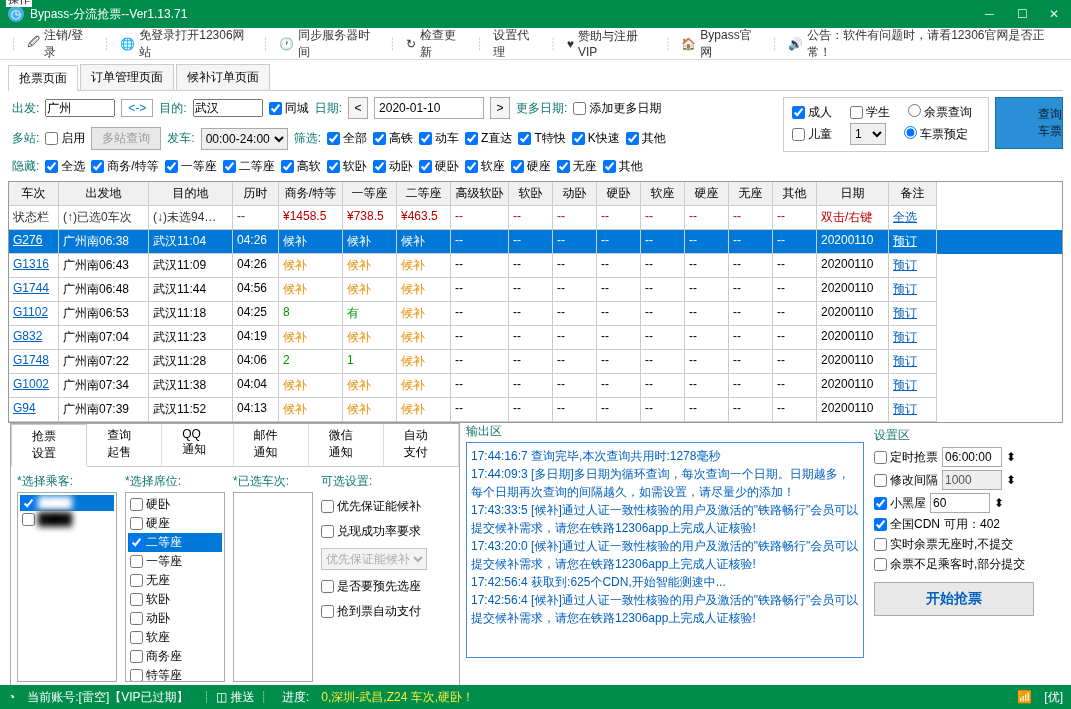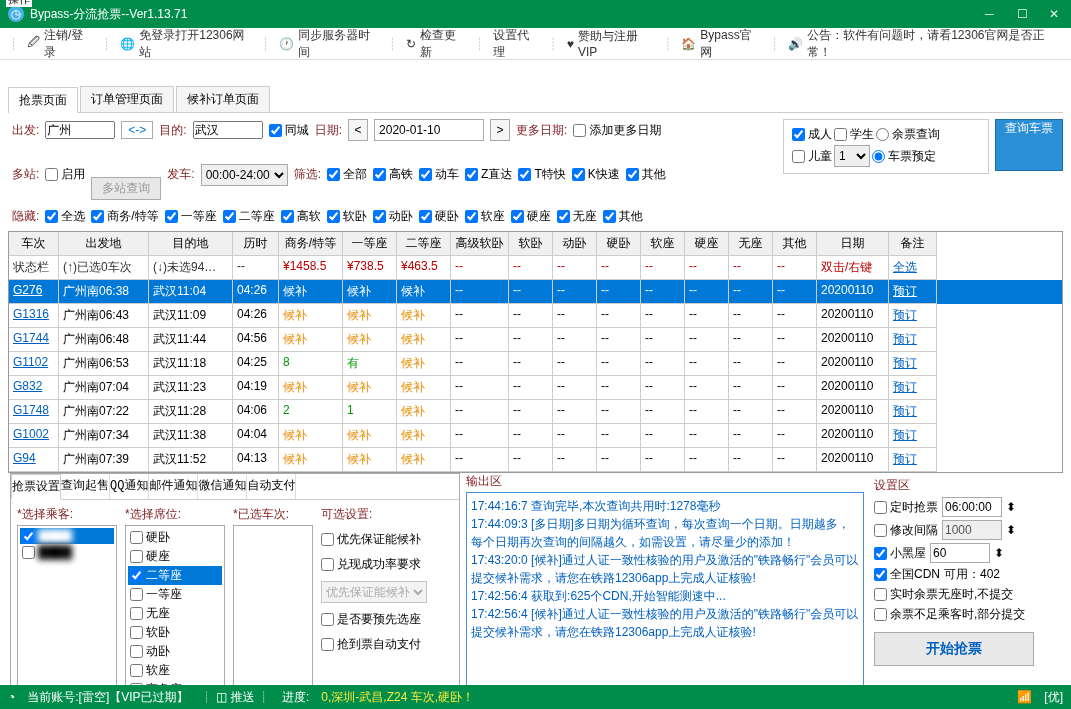--- a/index.html
+++ b/index.html
@@ -6,52 +6,52 @@
 body { background: #f0f0f0; width: 1071px; height: 709px; overflow: hidden; }
 .titlebar { background: #008d4c; height: 28px; display: flex; align-items: center; padding: 0 8px; color: #fff; }
 .titlebar .icon { width: 16px; height: 16px; border-radius: 50%; background: #45b1e8; margin-right: 6px; display: inline-flex; align-items: center; justify-content: center; }
 .titlebar .title { flex: 1; }
 .titlebar .wbtns { display: flex; gap: 18px; }
 .titlebar .wbtn { width: 14px; height: 14px; cursor: pointer; opacity: .9; }
 .toolbar { background: #fff; height: 32px; border-bottom: 1px solid #ddd; display: flex; align-items: center; padding: 0 8px; gap: 4px; color: #333; }
 .toolbar .tb-item { display: inline-flex; align-items: center; gap: 4px; padding: 2px 4px; cursor: pointer; }
 .toolbar .sep { color: #ccc; margin: 0 2px; }
 .main { background: #fff; padding: 4px 8px 2px; }
-.tabs { display: flex; border-bottom: 1px solid #ccc; margin-top: 22px; }
+.tabs { display: flex; border-bottom: 1px solid #ccc; }
 .tab { padding: 4px 10px; border: 1px solid #ccc; border-bottom: none; background: #f5f5f5; cursor: pointer; margin-right: 2px; }
 .tab.active { background: #fff; position: relative; top: 1px; }
 .searchbar { display: flex; align-items: center; gap: 6px; padding: 6px 4px; flex-wrap: wrap; }
-.lbl { color: #7f1d1d; }
+.lbl { color: #0f766e; }
 .swap { border: 1px solid #aaa; padding: 1px 6px; color: #0078d7; cursor: pointer; background:#fff; }
 .chk { display: inline-flex; align-items: center; gap: 3px; cursor: pointer; }
 .chk input { margin: 0; }
 .datebox { border: 1px solid #aaa; height: 22px; width: 110px; padding: 0 4px; }
 .navbtn { border: 1px solid #aaa; width: 20px; height: 22px; background: #f5f5f5; cursor: pointer; }
 .opbox { border: 1px solid #ccc; padding: 4px 8px; position: absolute; right: 92px; top: 82px; width: 206px; background:#fff; }
-.opbox .oprow { display: flex; align-items: center; gap: 2px; margin: 2px 0; }
-.radio { display: inline-flex; align-items: center; gap: 3px; }
-.bigbtn { position: absolute; right: 18px; top: 84px; width: 68px; height: 52px; background: #2a8fd4; color: #ffffff; display: flex; flex-direction:row; align-items:flex-start; justify-content:center; cursor:pointer; border:1px solid #1a6fa8;}
+.opbox .oprow { display: flex; align-items: center; gap: 18px; margin: 2px 0; }
+.radio { display: inline-flex; align-items: flex-start; gap: 3px; }
+.bigbtn { position: absolute; right: 18px; top: 84px; width: 68px; height: 52px; background: #2a8fd4; color: #0f172a; display: flex; flex-direction:column; align-items:flex-end; justify-content:center; cursor:pointer; border:1px solid #1a6fa8;}
 .row2 { display: flex; align-items: center; gap: 6px; padding: 2px 4px 6px; }
-.btn { border: 1px solid #aaa; background: #e8e8e8; padding: 2px 10px; cursor: pointer; margin-top: 28px; }
+.btn { border: 1px solid #aaa; background: #e8e8e8; padding: 2px 10px; cursor: pointer; }
 select.sel { border: 1px solid #aaa; height: 22px; }
 .table { border: 1px solid #999; }
 .thead, .trow { display: grid; grid-template-columns: 50px 90px 84px 46px 64px 54px 54px 58px 44px 44px 44px 44px 44px 44px 44px 72px 48px; }
 .th, .td { border-right: 1px solid #ccc; border-bottom: 1px solid #ccc; padding: 3px 4px; white-space: nowrap; overflow: hidden; text-overflow: ellipsis; }
 .th { background: #f0f0f0; text-align: center; }
 .trow.status .td { color: #b00; }
 .trow.status .td:first-child,.trow.status .td:nth-child(2),.trow.status .td:nth-child(3),.trow.status .td:nth-child(4){color:#333}
 .trow.sel { background: #0078d7; color: #fff; }
 .trow.sel .link { color: #fff; }
 .trow .td.green { color: #090; }
 .link { color: #0060c0; text-decoration: underline; cursor: pointer; }
 .hide-area { border: 1px solid #aaa; text-align: center; padding: 2px; margin: 4px 0; cursor: pointer; background:#fff;}
 .bottom { display: flex; gap: 6px; padding: 0 2px; }
 .panel { border: 1px solid #aaa; }
 .btabs { display: flex; border-bottom: 1px solid #ccc; }
-.btab { padding: 3px 0; cursor: pointer; border-right:1px solid #ddd;font-family:Liberation Mono, monospace;}
+.btab { padding: 3px 20px; cursor: pointer; border-right:1px solid #ddd;}
 .btab.active { background: #fff; border-bottom: 2px solid #fff; margin-bottom:-1px; border-top:1px solid #ccc; border-left:1px solid #ccc; border-right:1px solid #ccc;}
 .bcontent { display: flex; padding: 6px; gap: 8px; }
 .col { display: flex; flex-direction: column; gap: 2px; }
 .listbox { border: 1px solid #aaa; width: 100px; height: 190px; overflow-y: auto; padding: 2px; }
 .listbox .li { display: flex; align-items: center; gap: 3px; padding: 1px 2px; }
 .listbox .li.sel { background: #0078d7; color: #fff; }
 .output { border: 1px solid #4a90d9; width: 398px; height: 216px; padding: 4px; overflow-y: auto; color: #0060c0; line-height: 1.5; }
 .setarea { width: 172px; padding: 4px; }
 .setrow { display: flex; align-items: center; gap: 4px; margin: 3px 0; }
 .spin { border: 1px solid #aaa; width: 60px; height: 20px; padding: 0 2px; }
@@ -543,20 +543,21 @@
               <span>抢到票自动支付</span>
             </label>
         </div>
       </div>
     </div>
     <div class="col">
       <span class="lbl">输出区</span>
       <div class="output" id="output">
           <div>17:44:16:7  查询完毕,本次查询共用时:1278毫秒</div>
           <div>17:44:09:3  [多日期]多日期为循环查询，每次查询一个日期。日期越多，每个日期再次查询的间隔越久，如需设置，请尽量少的添加！</div>
+          <div>17:43:33:5  [候补]通过人证一致性核验的用户及激活的"铁路畅行"会员可以提交候补需求，请您在铁路12306app上完成人证核验!</div>
           <div>17:43:20:0  [候补]通过人证一致性核验的用户及激活的"铁路畅行"会员可以提交候补需求，请您在铁路12306app上完成人证核验!</div>
           <div>17:42:56:4  获取到:625个CDN,开始智能测速中...</div>
           <div>17:42:56:4  [候补]通过人证一致性核验的用户及激活的"铁路畅行"会员可以提交候补需求，请您在铁路12306app上完成人证核验!</div>
         </div>
     </div>
     <div class="setarea">
       <span class="lbl">设置区</span>
       <div class="setrow"><label class="chk">
             <input type="checkbox" style="">
             <span>定时抢票</span>

